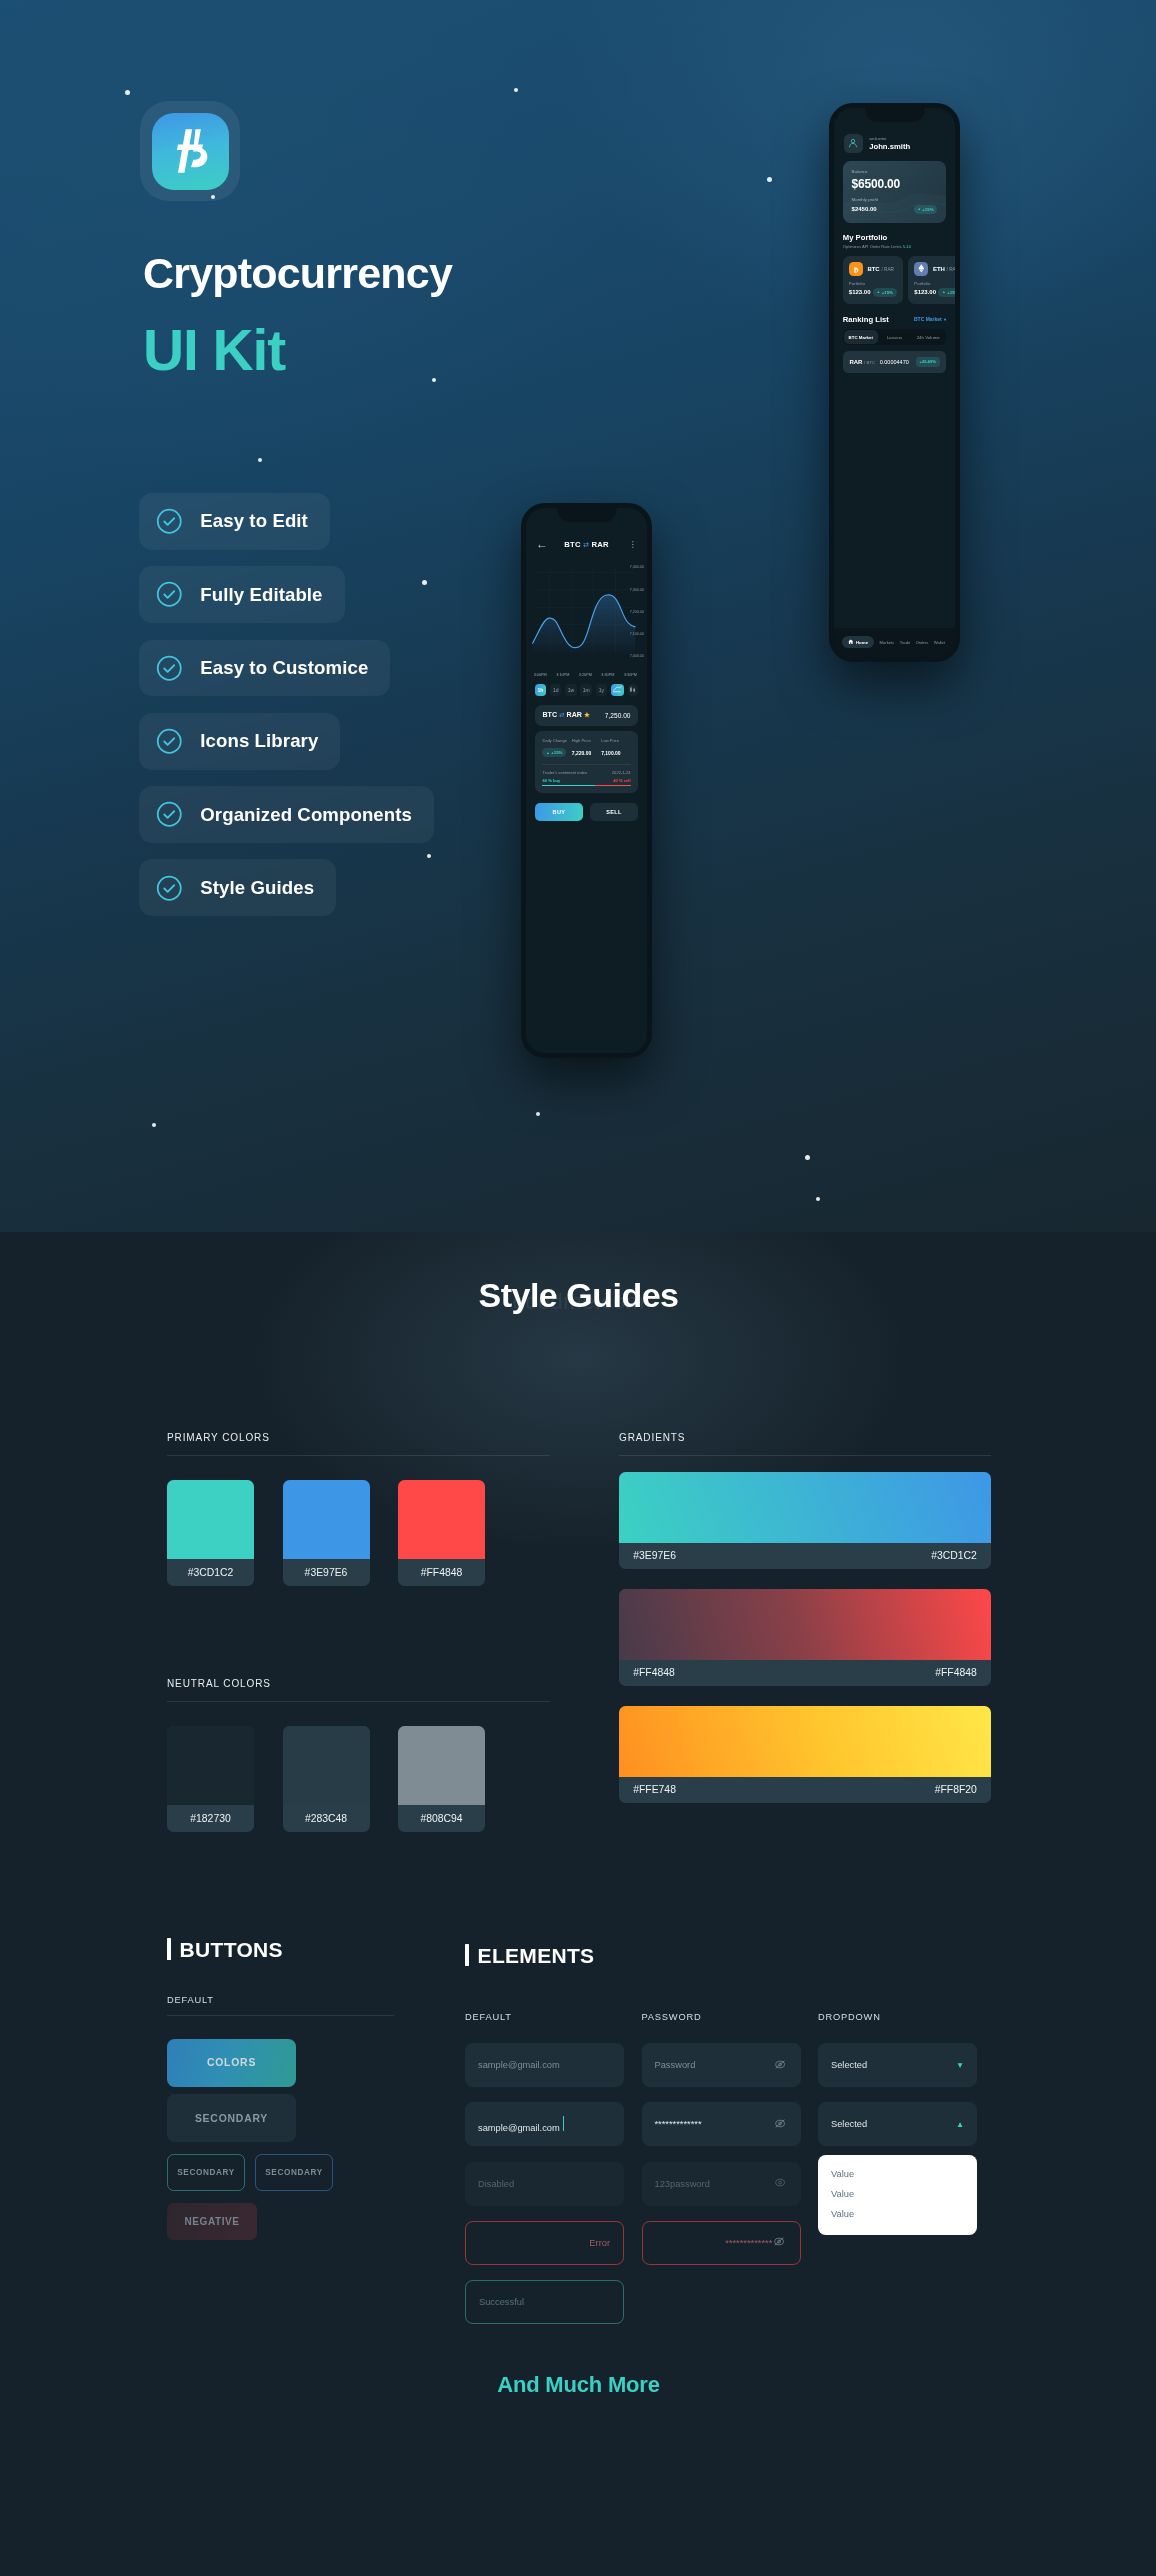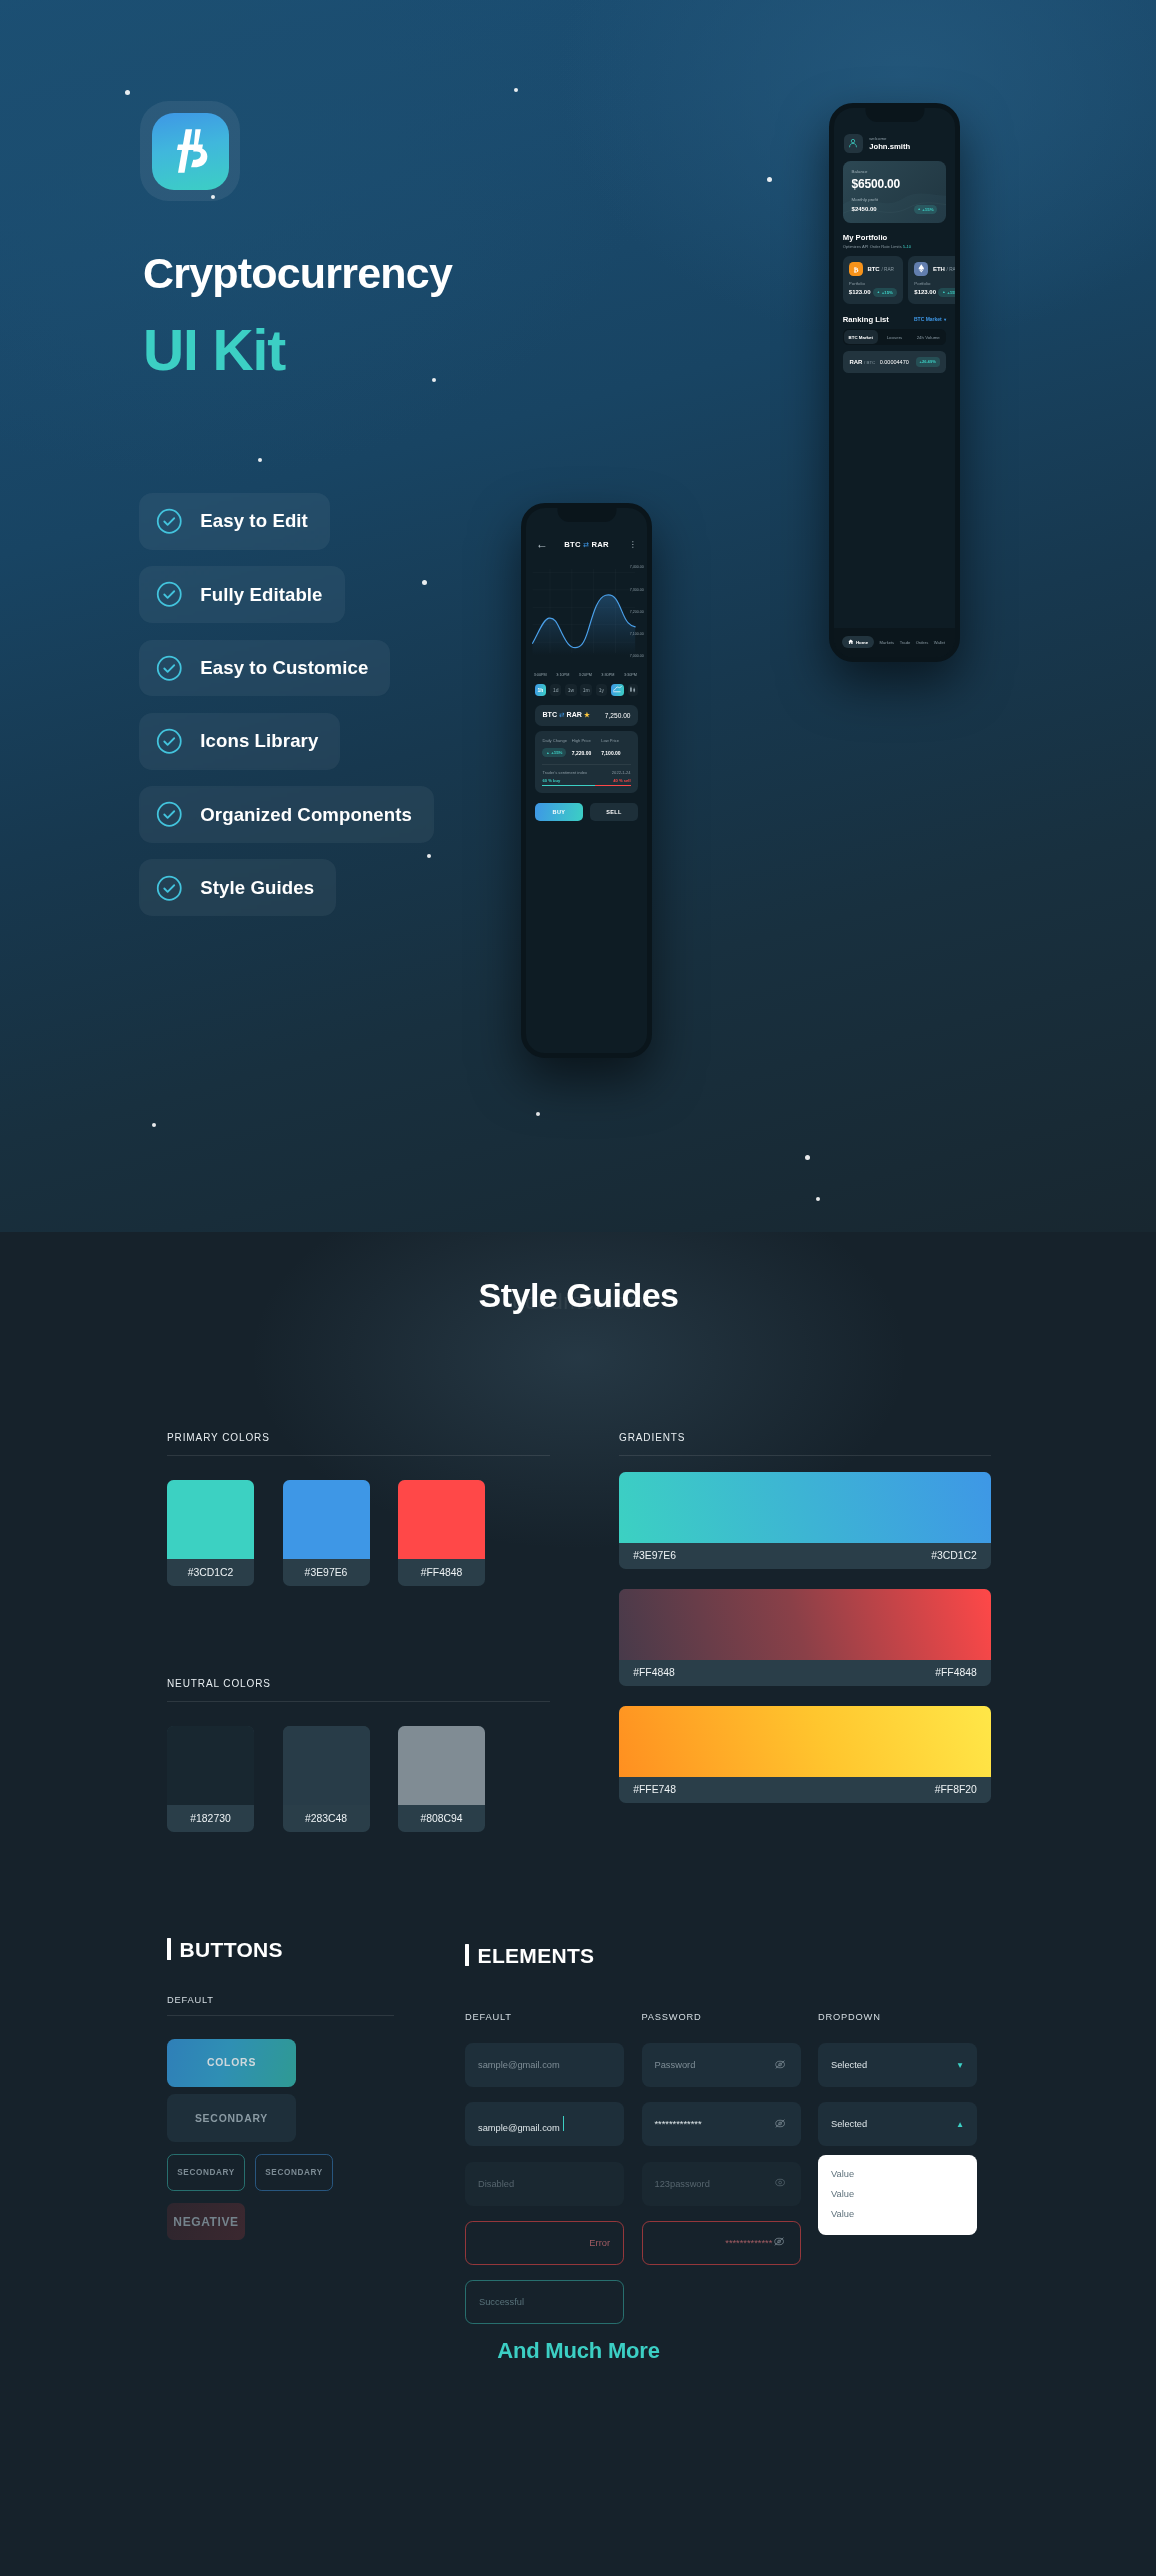--- a/index.html
+++ b/index.html
@@ -218,38 +218,38 @@
                  display:flex; align-items:center; justify-content:center;
                  font-size:10.4px; font-weight:700; letter-spacing:0.8px; color:#cfd8dc; }
   .btn-secondary { width:129px; height:48px; border-radius:7.7px; background:#1e2f3a;
                    display:flex; align-items:center; justify-content:center;
                    font-size:10.4px; font-weight:700; letter-spacing:0.8px; color:#8a9aa3; }
   .btn-outline { width:78px; height:37px; border-radius:6.6px; background:transparent;
                  display:flex; align-items:center; justify-content:center;
                  font-size:8.2px; font-weight:700; letter-spacing:0.6px; color:#7d8c95; }
   .btn-outline.teal { border:0.5px solid rgba(60,207,194,.45); }
   .btn-outline.blue { border:0.5px solid rgba(62,151,230,.45); }
-  .btn-negative { width:78px; height:37px; border-radius:6.6px;
+  .btn-negative { width:90px; height:37px; border-radius:6.6px;
                   background: linear-gradient(110deg, rgba(255,72,72,.10), rgba(255,72,72,.16));
                   display:flex; align-items:center; justify-content:center;
-                  font-size:12px; font-weight:700; letter-spacing:0.6px; color:#74838c; }
+                  font-size:10px; font-weight:700; letter-spacing:0.6px; color:#74838c; }
 
   .field { width:159px; height:44px; border-radius:7.7px; background:#1e2f3a;
            display:flex; align-items:center; justify-content:space-between;
            padding: 0 13px; font-size:9.3px; color:#7e8d96; margin-bottom:15.3px; }
   .field.filled { color:#dfe7ea; }
   .field.disabled { background:#1a2831; color:#56656e; }
   .field.error { background:transparent; border:0.5px solid rgba(255,72,72,.55); color:#a05b62;justify-content:flex-end; }
   .field.success { background:transparent; border:0.5px solid rgba(60,207,194,.45); color:#58727a; }
   .field .caret { width:1.1px; height:15.3px; background:#3ccfc4; display:inline-block; margin-left:3.3px; }
   .dd-list { width:159px; border-radius:7.7px; background:#ffffff; padding: 8.8px 13px 11px 13px;
              margin-top:-6.6px; }
   .dd-list div { font-size:9.3px; color:#5f727c; padding: 5px 0; }
 
-  #muchmore { position:absolute; width:100%; top:1106px; text-align:center;
+  #muchmore { position:absolute; width:100%; top:1140px; text-align:center;
               font-size:22px; font-weight:800; color:#3ccfc4; letter-spacing:-0.2px; }
 </style>
 </head>
 <body>
 
 <div id="hero">
   <div class="star" style="left:125px;top:90px;width:5px;height:5px;"></div>
   <div class="star" style="left:514px;top:88px;width:4.4px;height:4.4px;"></div>
   <div class="star" style="left:767px;top:177px;width:5px;height:5px;"></div>
   <div class="star" style="left:211px;top:195px;width:4.4px;height:4.4px;"></div>

